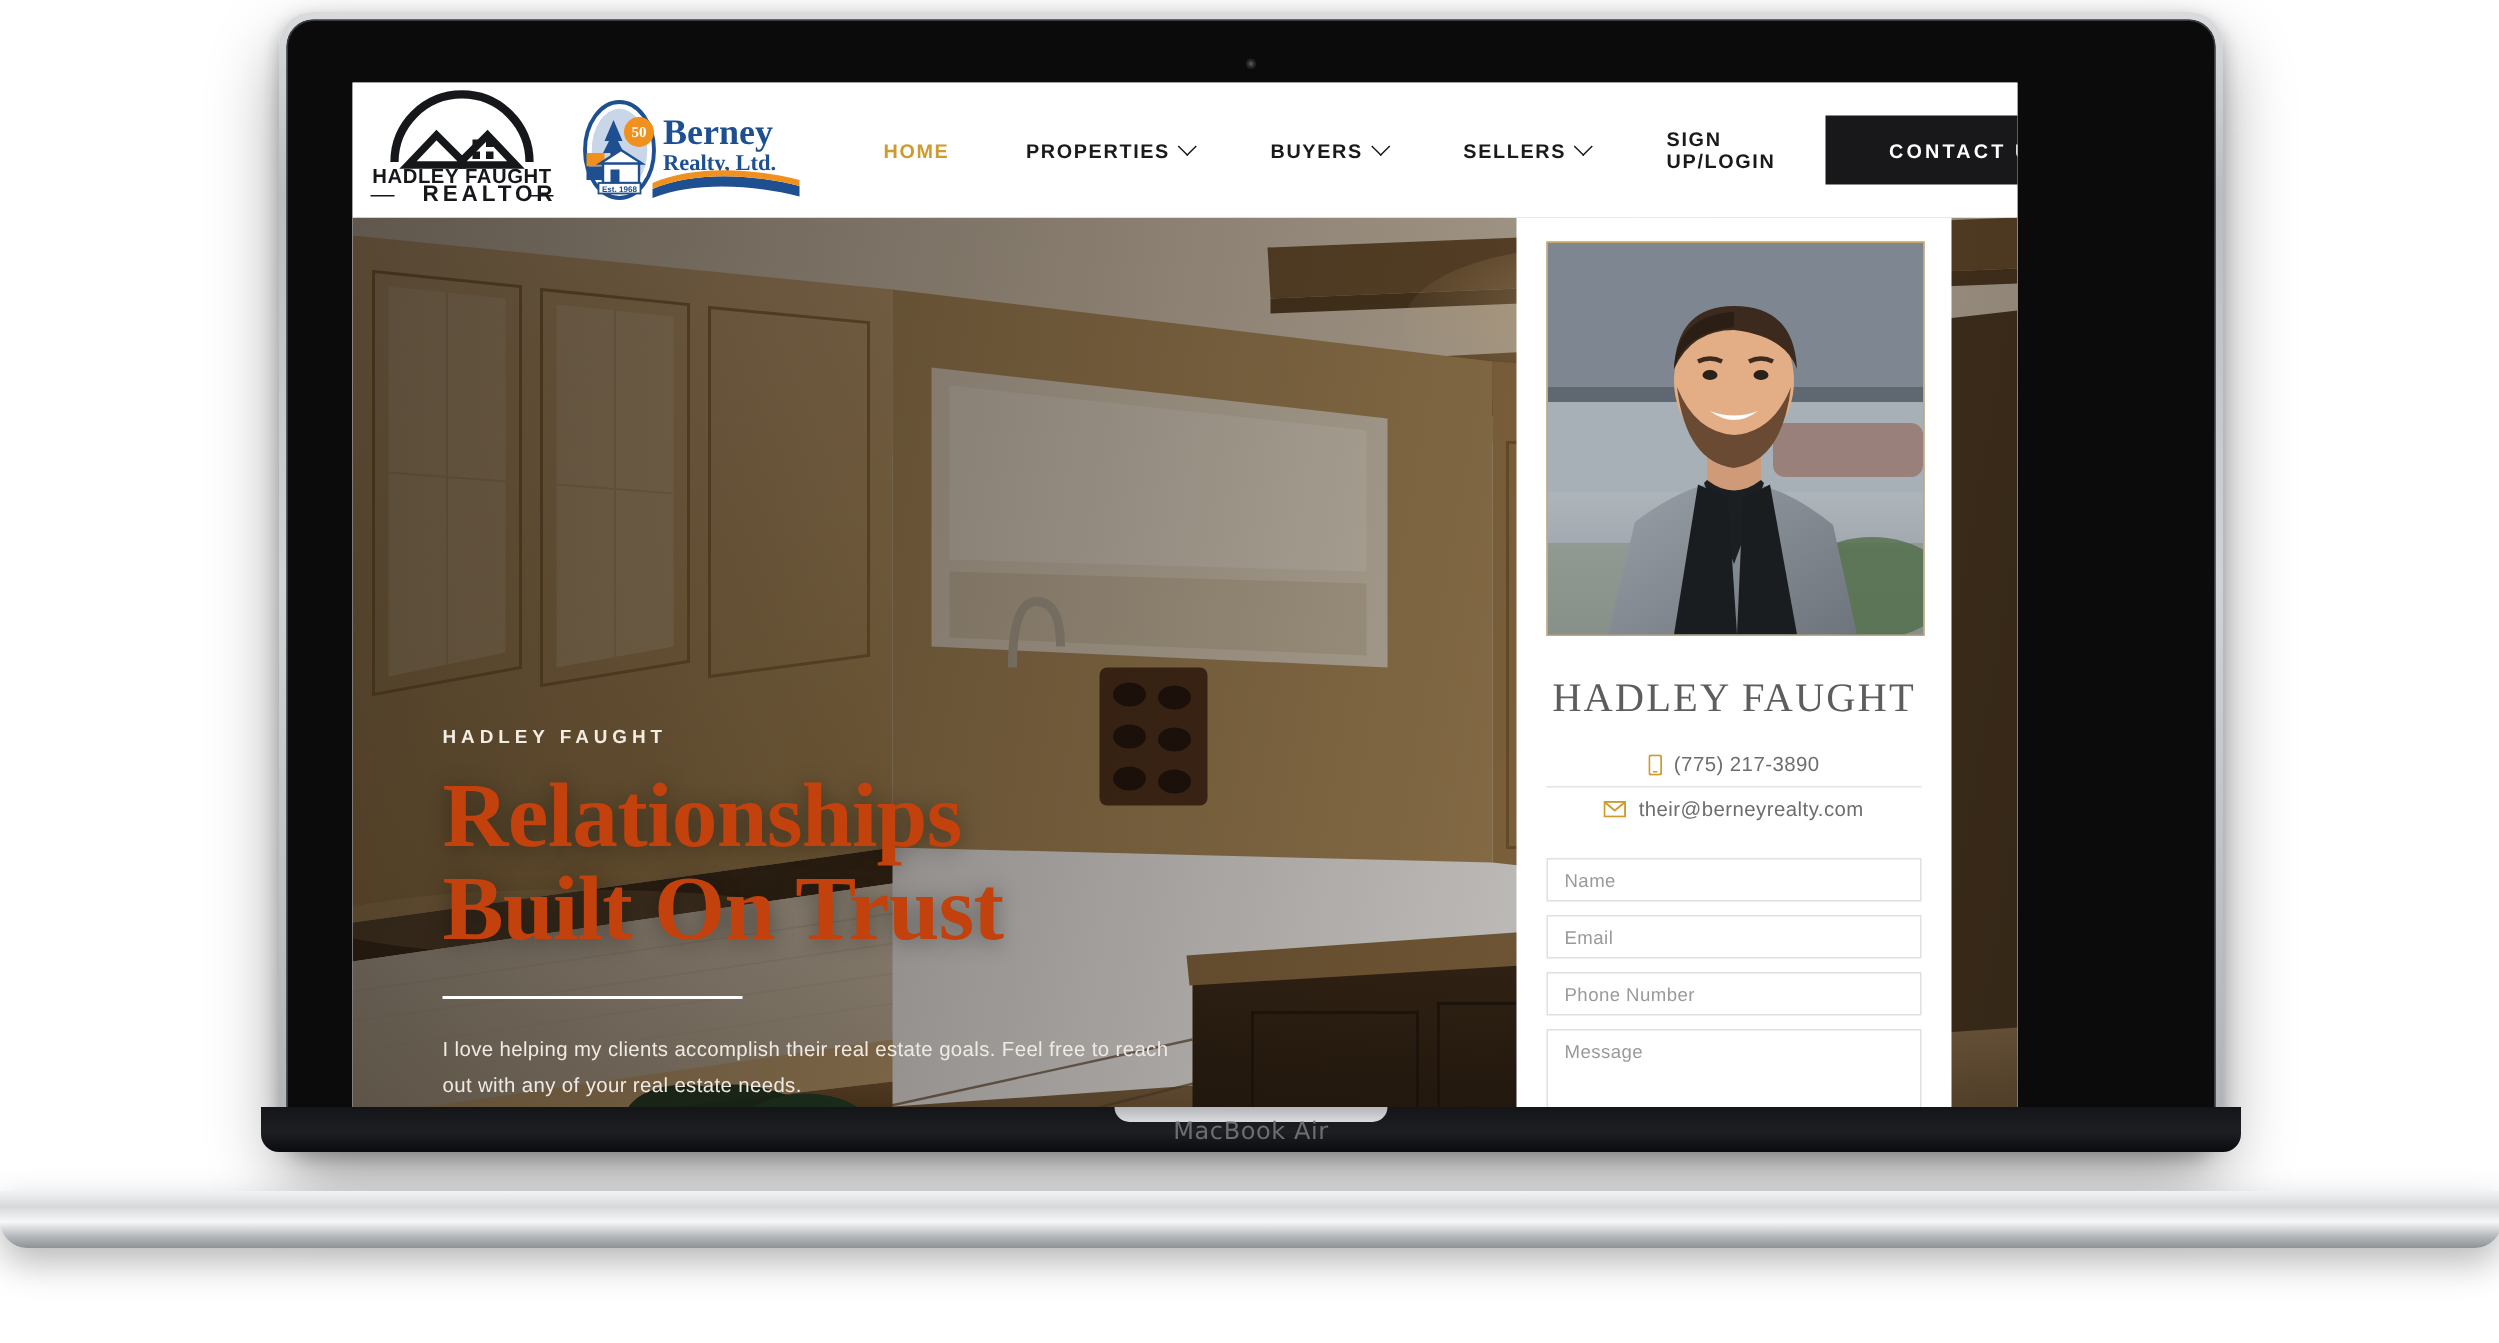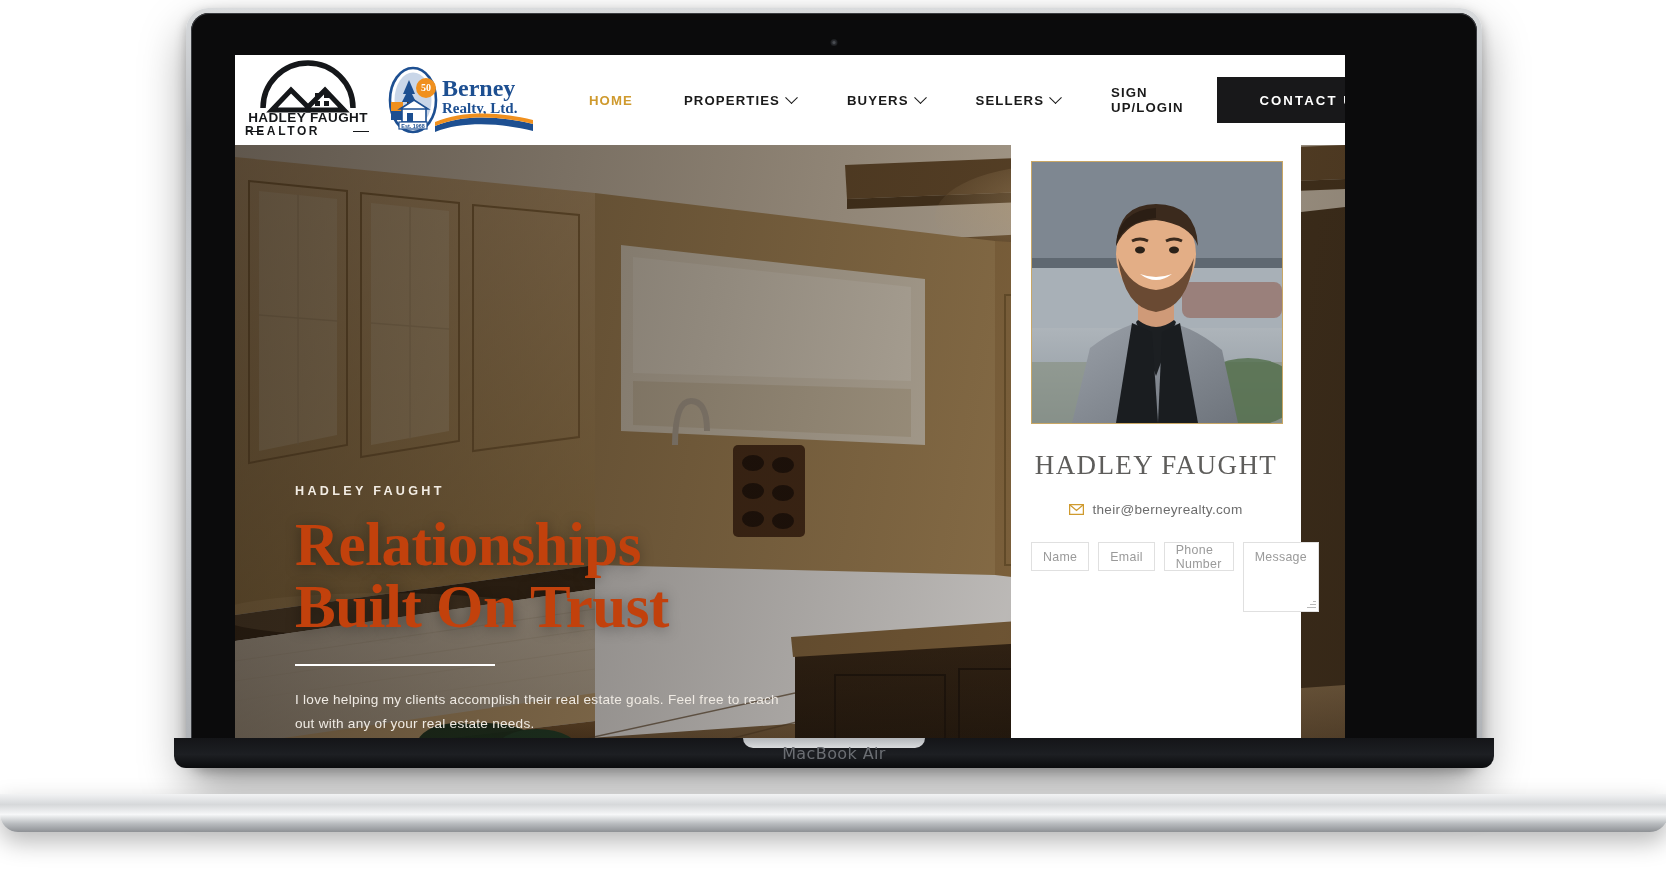--- a/index.html
+++ b/index.html
@@ -42,22 +42,22 @@
        background:linear-gradient(180deg,#b3b6ba,#d9dbdd);}
 
   
   .site-header{position:relative;height:90px;background:#ffffff;display:flex;align-items:center;}
   .logos{display:flex;align-items:center;gap:14px;padding-left:10px;}
 
   .hf-logo{width:126px;height:76px;position:relative;}
   .hf-name{position:absolute;left:0;bottom:13px;width:126px;text-align:center;
       font-size:13.5px;font-weight:700;letter-spacing:.4px;color:#15171a;
       font-family:"Liberation Sans",sans-serif;}
-  .hf-sub{position:absolute;left:0;bottom:0;width:126px;text-align:left;
-      font-size:12px;font-weight:600;letter-spacing:2.6px;color:#15171a;}
+  .hf-sub{position:absolute;left:0;bottom:0;width:126px;text-align:right;
+      font-size:15px;font-weight:600;letter-spacing:2.6px;color:#15171a;}
   .hf-sub:before,.hf-sub:after{content:"";position:absolute;top:50%;width:16px;height:1.4px;background:#15171a;}
   .hf-sub:before{left:2px;} .hf-sub:after{right:2px;}
 
   .berney{width:150px;height:72px;position:relative;}
 
   
   .nav{display:flex;align-items:center;gap:15px;margin-left:36px;flex:1;height:100%;}
   .nav-item{display:flex;align-items:center;gap:7px;padding:0 18px;height:100%;
      font-size:13.2px;font-weight:700;letter-spacing:1.1px;color:#1a1a1a;cursor:pointer;
      font-family:"Liberation Sans",sans-serif;}
@@ -87,21 +87,21 @@
      padding:16px 20px 0;box-sizing:border-box;}
   .portrait{width:252px;height:263px;border:1px solid #c9a765;box-sizing:border-box;
      overflow:hidden;position:relative;background:#8a8f95;}
   .agent-name{font-family:"Liberation Serif",serif;font-size:27px;letter-spacing:1.4px;
      color:#5e5d5b;text-align:center;margin:26px 0 14px;}
   .contact-line{display:flex;align-items:center;justify-content:center;gap:8px;
      font-size:13.6px;color:#6d6d6d;letter-spacing:.3px;padding:7px 0;}
   .contact-line.top{border-bottom:1px solid #e4e4e4;}
   .ic{color:#cf9a2e;display:flex;align-items:center;}
 
-  .form{margin-top:18px;display:flex;flex-direction:row;gap:9px;}
+  .form{margin-top:18px;display:flex;flex-direction:column;gap:9px;}
   .fld{height:29px;border:1px solid #e0e0e0;box-sizing:border-box;display:flex;align-items:center;
      padding:0 11px;font-size:12.4px;color:#9a9a9a;background:#fff;letter-spacing:.3px;}
   .area{height:70px;align-items:flex-start;padding-top:7px;position:relative;}
   .grip{position:absolute;right:2px;bottom:2px;width:9px;height:9px;}
   .grip i{position:absolute;background:#b9b9b9;height:1px;}
 </style>
 </head>
 <body>
 
 <div class="stage">
@@ -365,20 +365,29 @@
              <ellipse cx="142" cy="88" rx="5" ry="3.4" fill="#2a2118"></ellipse>
              <path d="M100 79 Q108 75 116 79" stroke="#3b2a1d" stroke-width="3" fill="none"></path>
              <path d="M134 79 Q142 75 150 79" stroke="#3b2a1d" stroke-width="3" fill="none"></path>
 
              <path d="M108 112 Q124 124 140 112 Q124 118 108 112 Z" fill="#ffffff"></path>
            </svg>
          </div>
 
          <div class="agent-name">HADLEY FAUGHT</div>
 
+         <div class="contact-line top">
+           <span class="ic">
+             <svg width="9" height="14" viewBox="0 0 9 14">
+                      <rect x="0.5" y="0.5" width="8" height="13" rx="1.4" fill="none" stroke="#cf9a2e" stroke-width="1.3"></rect>
+                      <rect x="3" y="11" width="3" height="1" fill="#cf9a2e"></rect>
+                    </svg>
+           </span>
+           <span>(775) 217-3890</span>
+         </div>
 
          <div class="contact-line">
            <span class="ic">
              <svg width="15" height="11" viewBox="0 0 15 11">
                       <rect x="0.6" y="0.6" width="13.8" height="9.8" fill="none" stroke="#cf9a2e" stroke-width="1.3"></rect>
                       <path d="M1 1 L7.5 6.4 L14 1" fill="none" stroke="#cf9a2e" stroke-width="1.3"></path>
                     </svg>
            </span>
            <span>their@berneyrealty.com</span>
          </div>

